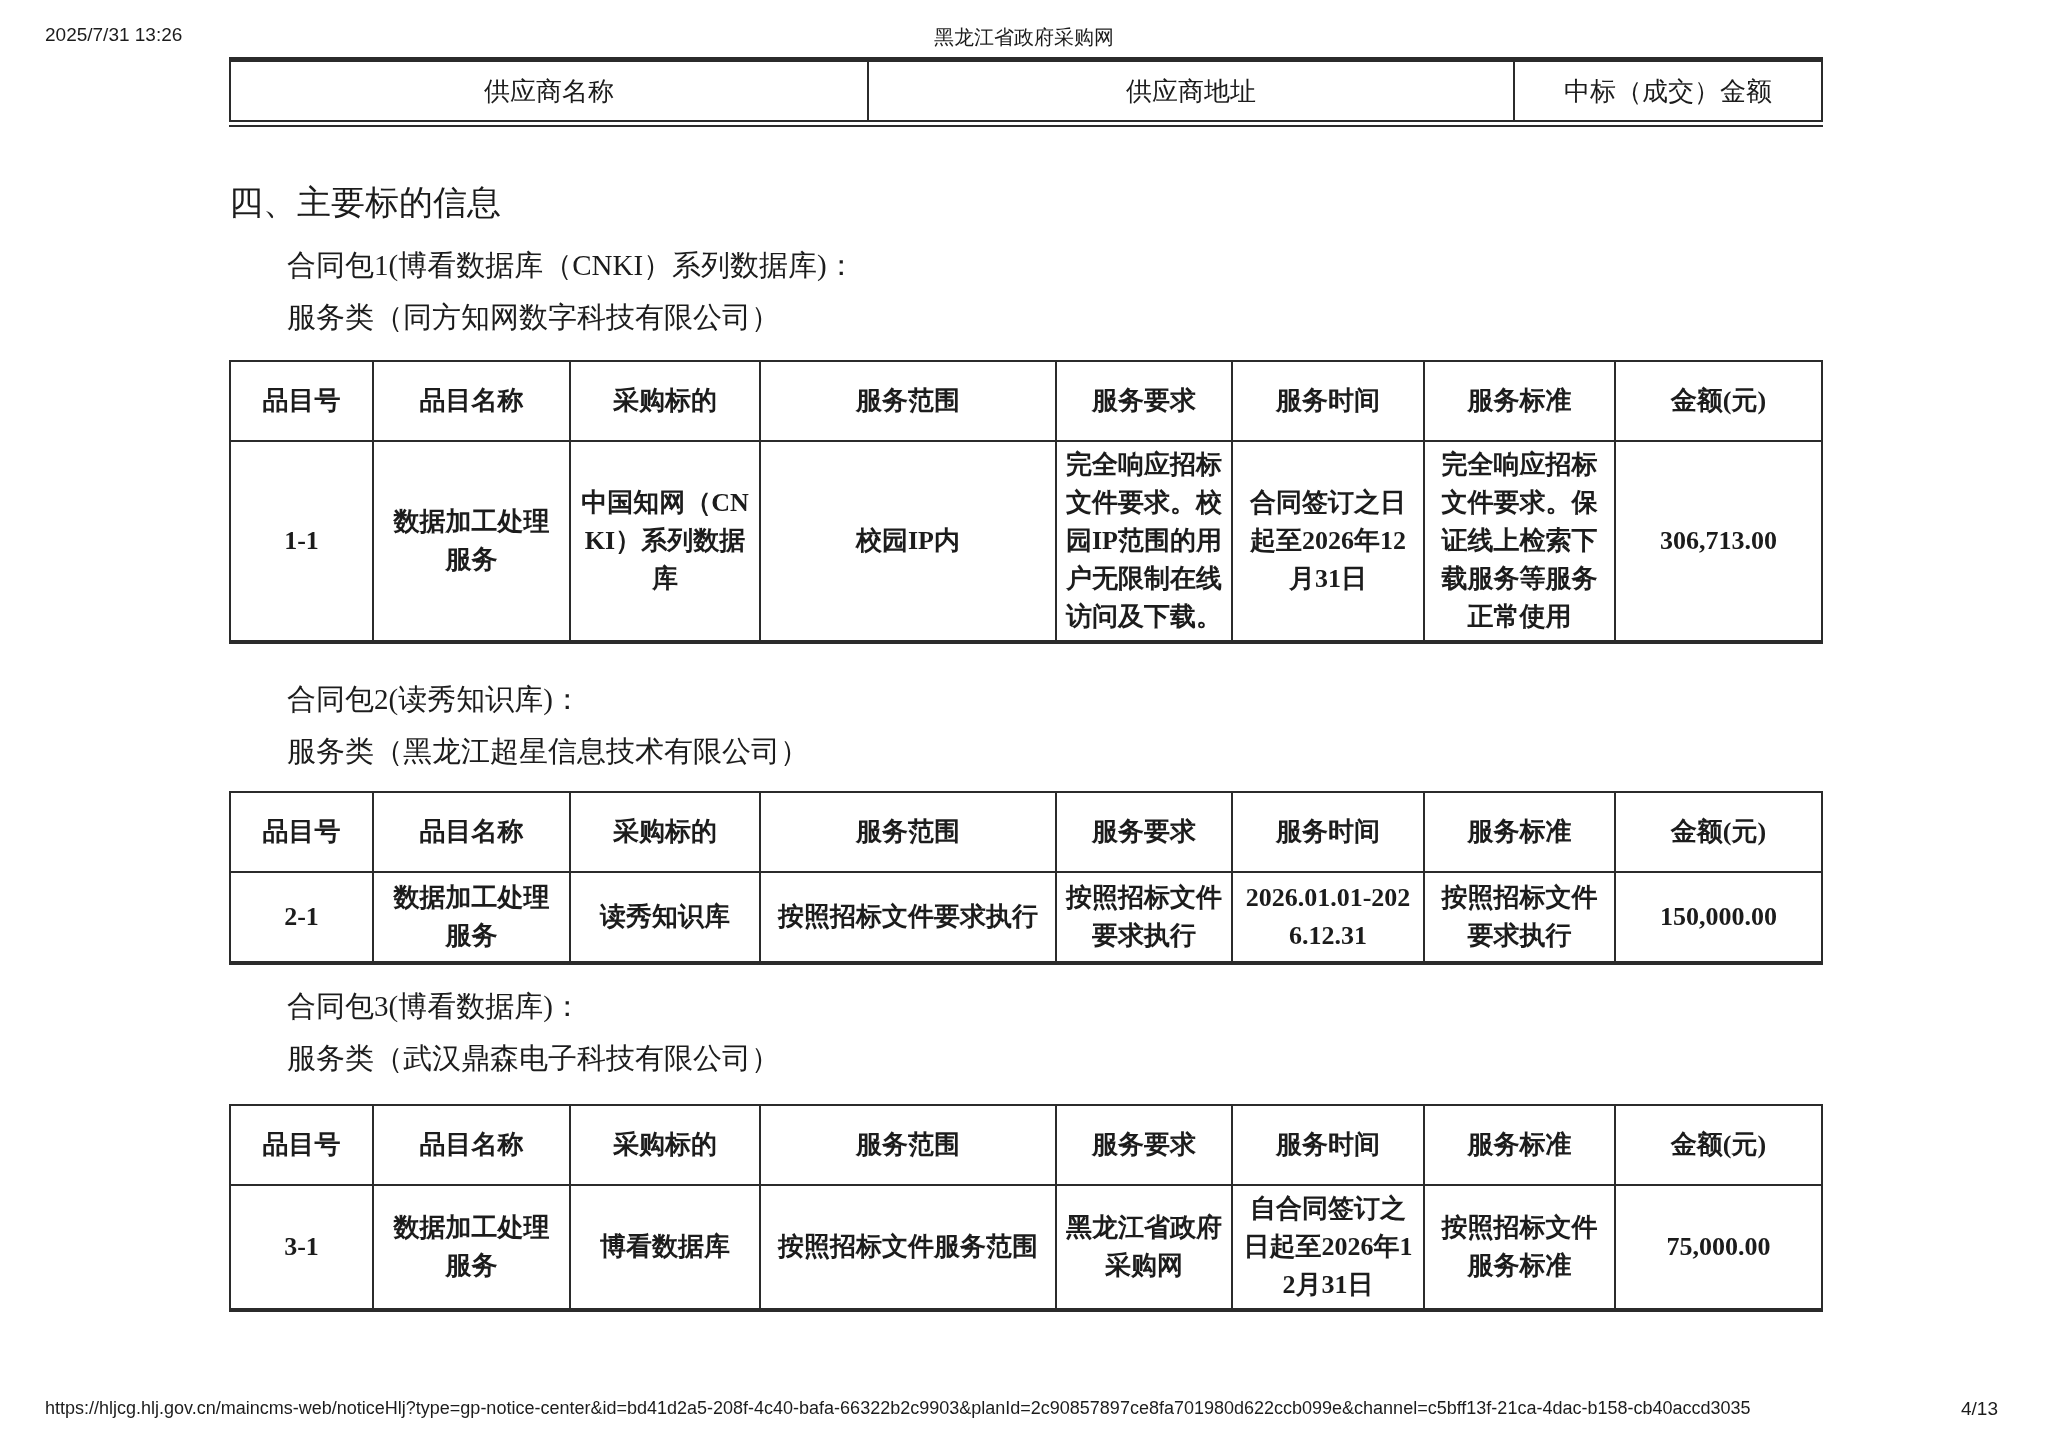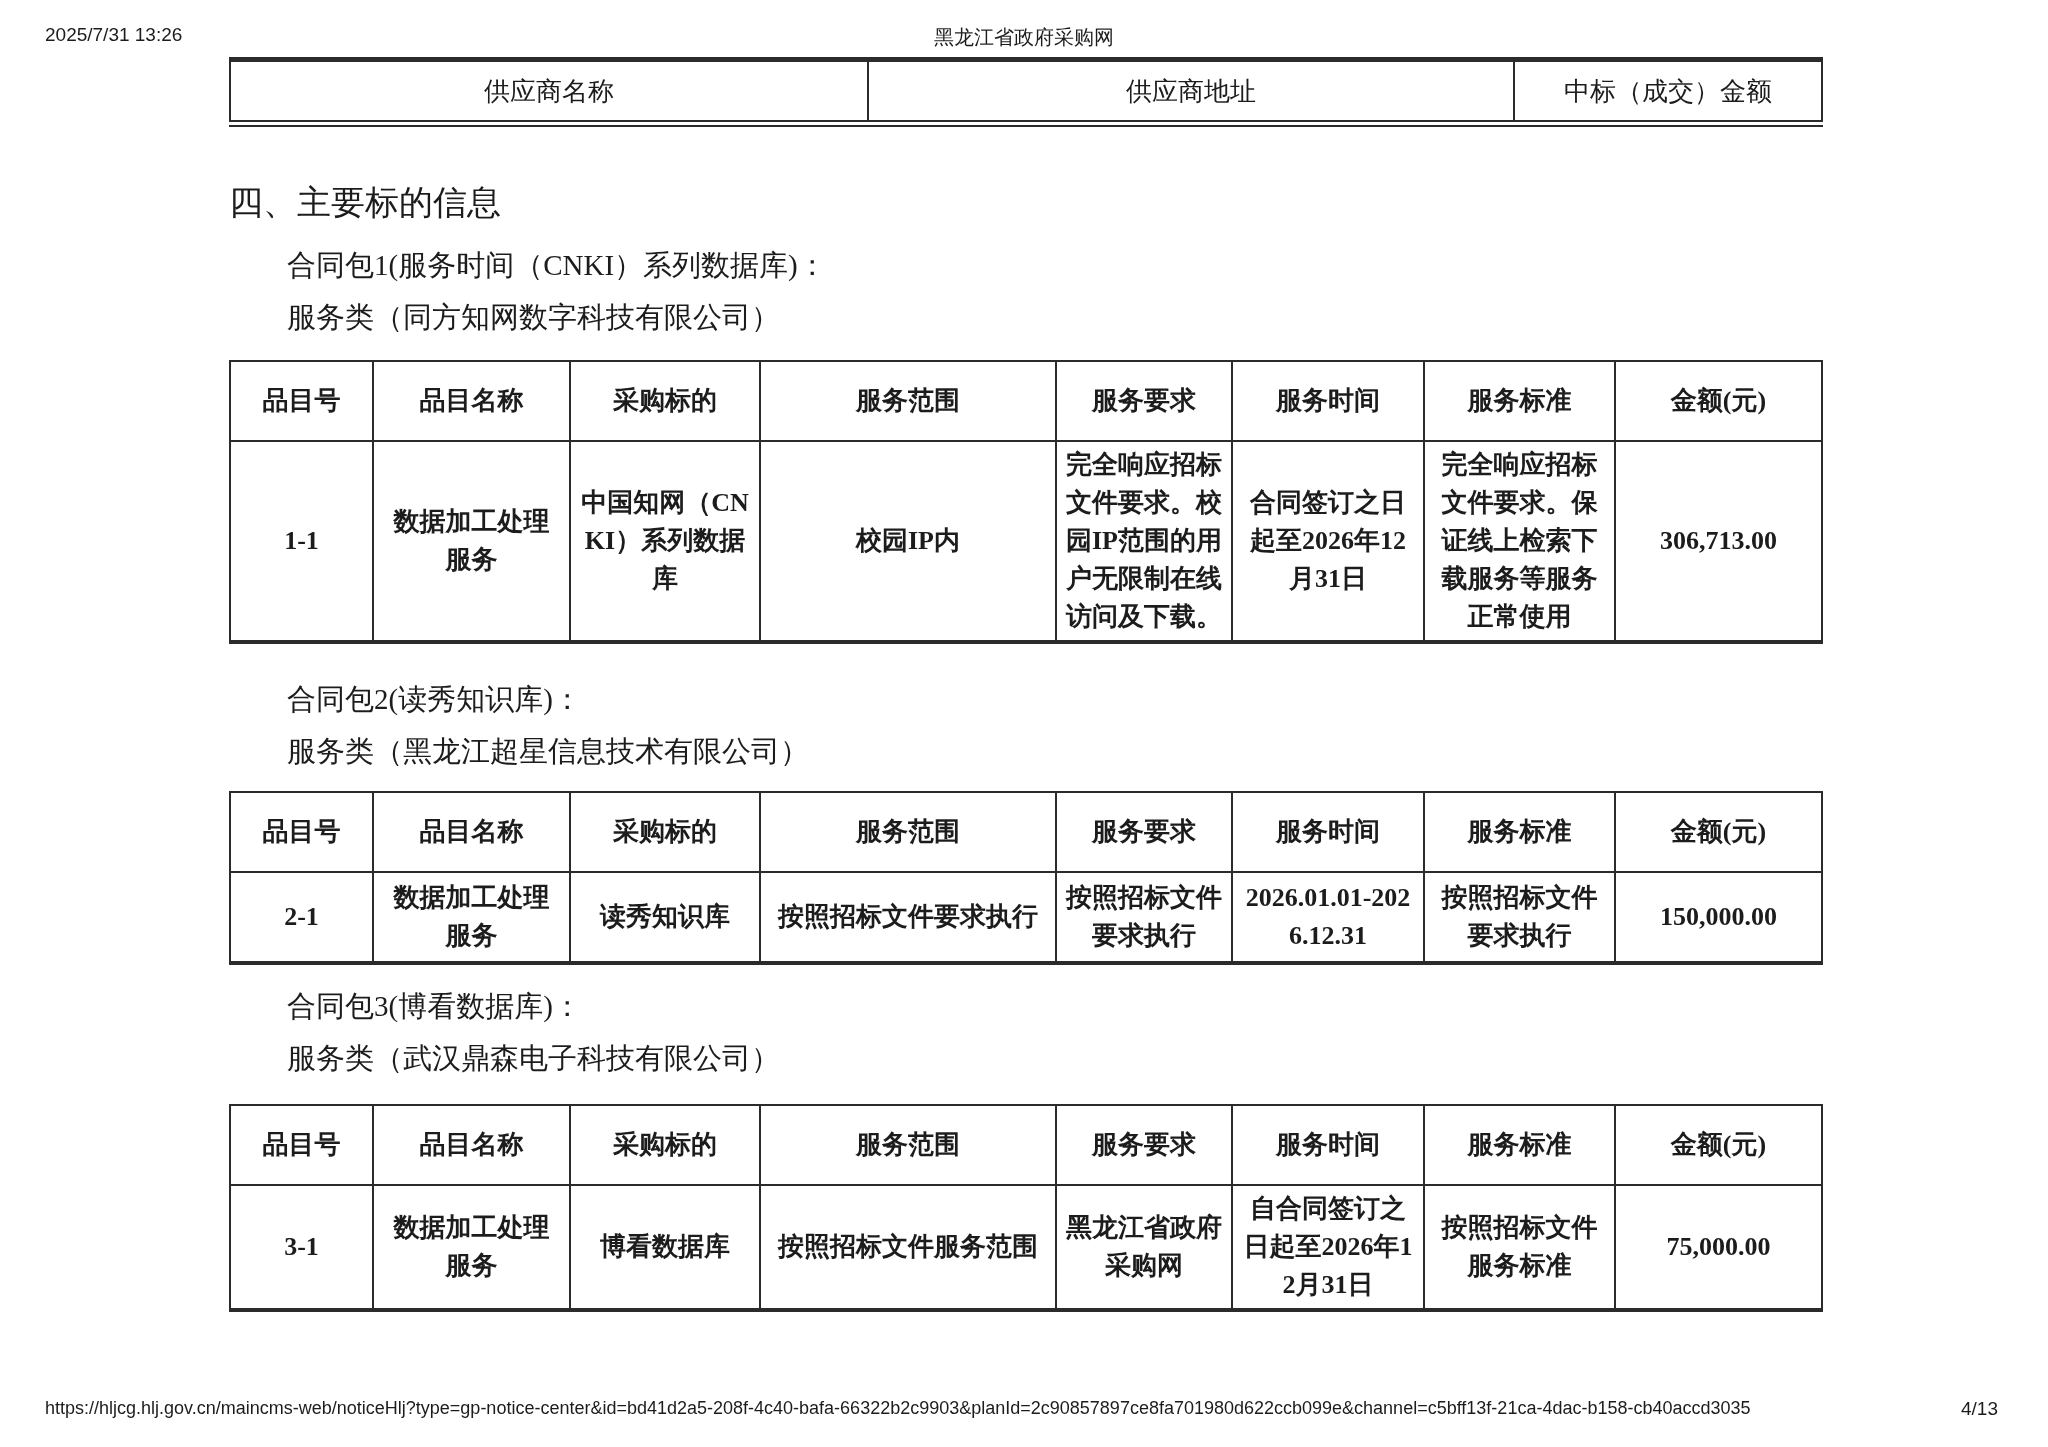--- a/index.html
+++ b/index.html
@@ -62,21 +62,21 @@
         <tr>
       <th>供应商名称</th>
       <th>供应商地址</th>
       <th>中标（成交）金额</th>
     </tr>
   </tbody>
     </table>
 
   <div class="abs sec-heading">四、主要标的信息</div>
 
-  <div class="abs pkg-line pkg1-title">合同包1(服务时间（CNKI）系列数据库)：</div>
+  <div class="abs pkg-line pkg1-title">合同包1(博看数据库（CNKI）系列数据库)：</div>
   <div class="abs pkg-line pkg1-cat">服务类（同方知网数字科技有限公司）</div>
 
   <table class="abs items-table t1">
     <colgroup>
         <col style="width:143px">
         <col style="width:197px">
         <col style="width:190px">
         <col style="width:296px">
         <col style="width:176px">
         <col style="width:192px">

